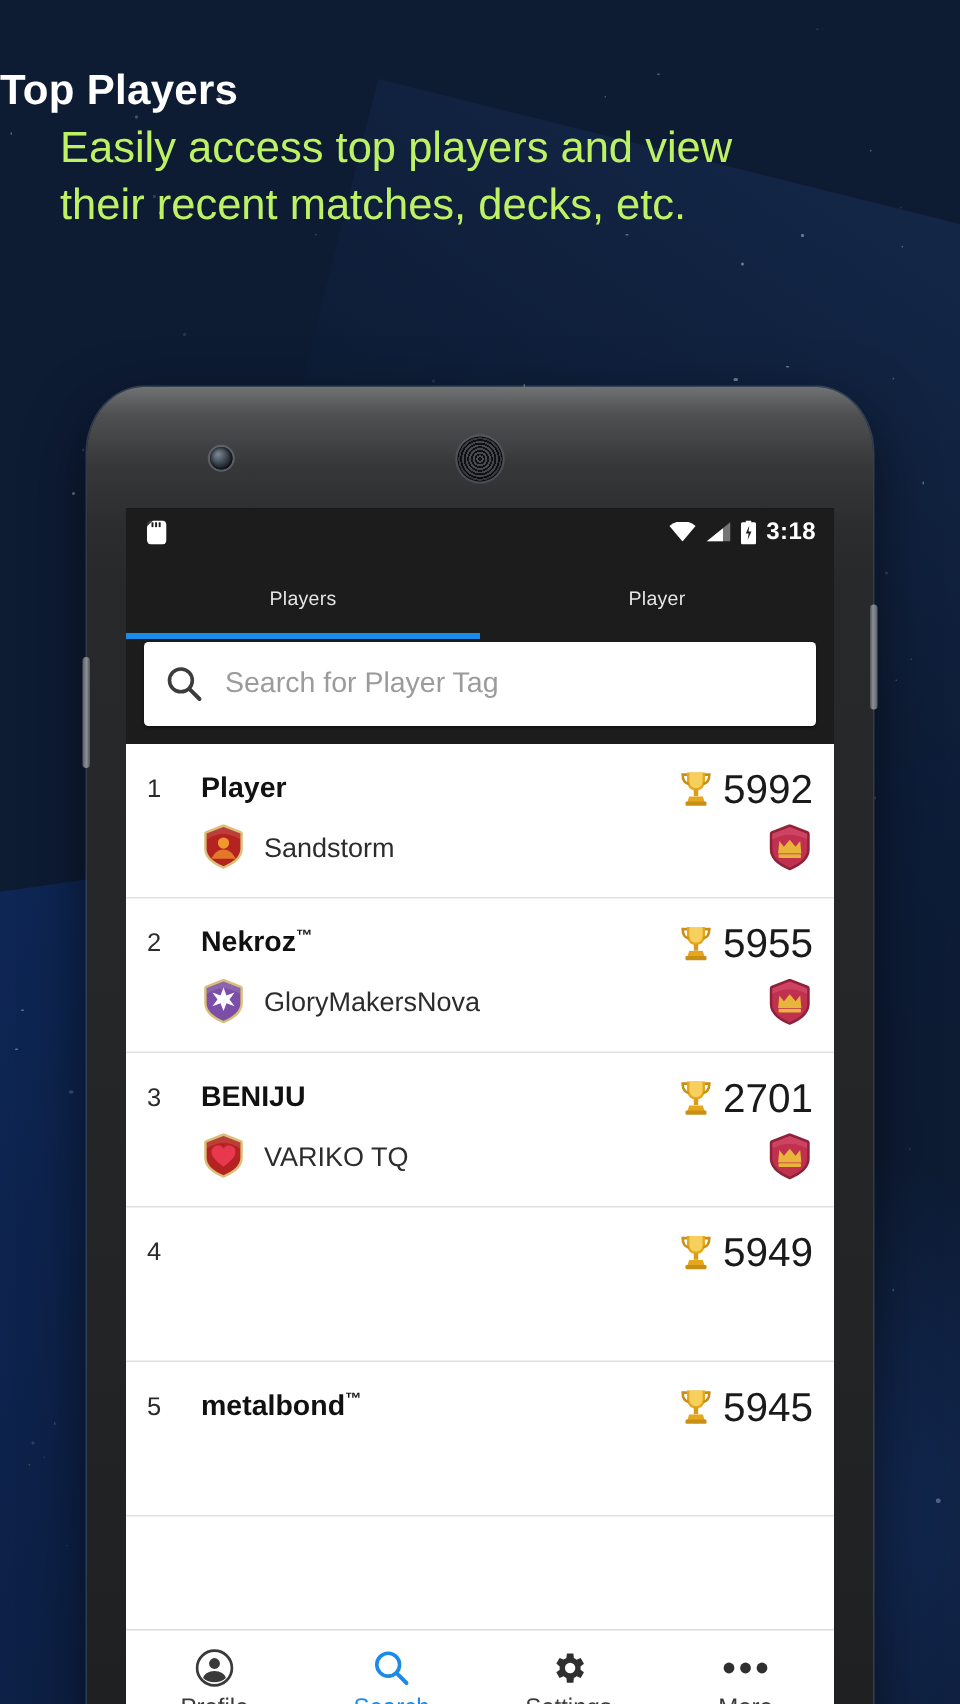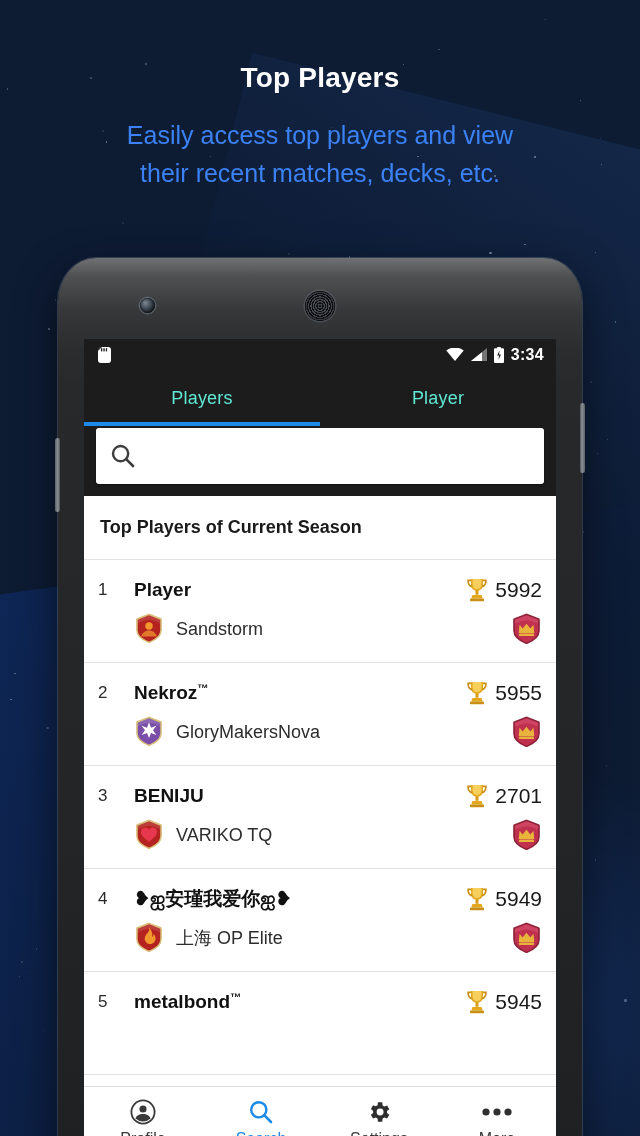--- a/index.html
+++ b/index.html
@@ -49,36 +49,35 @@
   .star {
     position: absolute;
     background: #cfe0f5;
     border-radius: 50%;
     opacity: .34;
   }
 
   
   .headline {
     position: absolute;
-    top: 58px;
+    top: 40px;
     left: 0; right: 0;
-    text-align: center;
+    text-align: left;
     z-index: 5;
   }
   .headline-title {
     font-size: 28px;
     font-weight: bold;
     color: #ffffff;
     letter-spacing: .2px;
     line-height: 40px;
   }
   .headline-sub {
-    margin-top: 18px;
-    font-size: 25px;
-    color: #3b82f6;
+    font-size: 29px;
+    color: #bef264;
     line-height: 38px;
     font-weight: 400;
     padding: 0 40px;
   }
 
   
   .phone {
     position: absolute;
     left: 58px;
     top: 258px;
@@ -171,22 +170,22 @@
     height: 56px;
     background: #1c1c1c;
     display: flex;
     position: relative;
   }
   .tab {
     flex: 1;
     display: flex;
     align-items: center;
     justify-content: center;
-    color: #5eead4;
-    font-size: 18px;
+    color: #e5e5e5;
+    font-size: 13px;
     letter-spacing: .2px;
   }
   .tab-indicator {
     position: absolute;
     left: 0; bottom: 0;
     width: 50%;
     height: 4px;
     background: #1b8ae8;
   }
 
@@ -258,21 +257,21 @@
     overflow: hidden;
   }
   .row-name .sup { font-size: 11px; vertical-align: super; font-weight: bold; }
   .row-trophies {
     margin-left: auto;
     display: flex;
     align-items: center;
     gap: 6px;
     flex-shrink: 0;
   }
-  .trophy-count { font-size: 21px; color: #1a1a1a; }
+  .trophy-count { font-size: 27px; color: #1a1a1a; }
 
   .row-bot {
     display: flex;
     align-items: center;
     height: 44px;
     padding-left: 36px;
   }
   .clan-name {
     font-size: 18px;
     color: #2c2c2c;
@@ -441,41 +440,41 @@
           <path fill="#ffffff" d="M9 13 0.3 2.6A13.6 13.6 0 0 1 17.7 2.6z"></path>
         </svg>
         <svg class="icon-signal" viewBox="0 0 16 13">
           <path fill="#ffffff" d="M16 0v13H0z" opacity="0.4"></path>
           <path fill="#ffffff" d="M11 4.2V13H0z"></path>
         </svg>
         <svg class="icon-battery" viewBox="0 0 10 16">
           <path fill="#ffffff" d="M3.2 0h3.6v1.2H9A1 1 0 0 1 10 2.2V15a1 1 0 0 1-1 1H1a1 1 0 0 1-1-1V2.2a1 1 0 0 1 1-1h2.2z"></path>
           <path fill="#1c1c1c" d="M5.6 3.2 3.2 8.6h1.9L4.4 13l2.6-5.6H5z"></path>
         </svg>
-        <span class="sb-clock">3:34</span>
+        <span class="sb-clock">3:18</span>
       </div>
     </div>
 
     <div class="tabbar">
       <div class="tab">Players</div>
       <div class="tab">Player</div>
       <div class="tab-indicator"></div>
     </div>
 
     <div class="search-wrap">
       <div class="search-box">
         <svg width="26" height="26" viewBox="0 0 26 26">
           <circle cx="10.6" cy="10.6" r="7.6" fill="none" stroke="#3c3c3c" stroke-width="2.4"></circle>
           <line x1="16.4" y1="16.4" x2="23" y2="23" stroke="#3c3c3c" stroke-width="2.6" stroke-linecap="round"></line>
         </svg>
+        <input class="search-input" type="text" placeholder="Search for Player Tag" style="">
       </div>
     </div>
 
     <div class="content">
-      <div class="section-header">Top Players of Current Season</div>
       <div id="rows">
           <div class="row">
             <div class="row-top">
               <span class="row-rank">1</span>
               <span class="row-name"><span>Player</span><span class="sup"></span></span>
               <span class="row-trophies">
                 <svg width="24" height="26" viewBox="0 0 24 26">
                   <path fill="#e3a81e" d="M6 2h12v5.6c0 3.6-2.2 6.3-6 6.3S6 11.2 6 7.6z"></path>
                   <path fill="#f6cf5c" d="M7.6 2h8.8v5.6c0 2.7-1.6 4.7-4.4 4.7S7.6 10.3 7.6 7.6z"></path>
                   <path fill="none" stroke="#c98f15" stroke-width="1.7" d="M6 3.4H3.1c0 3.6 1.2 5.7 4 6.2"></path>
@@ -582,52 +581,31 @@
                   <path d="M3 4.5 12 1l9 3.5v3C18 6 15 5 12 5S6 6 3 7.5z" fill="#e0587a" opacity="0.45"></path>
                   <path fill="#e8b43c" d="M6.6 8.3 9 11.2l3-3.6 3 3.6 2.4-2.9.6 6.4H6z"></path>
                   <rect x="6.2" y="15.1" width="11.6" height="1.9" rx="0.5" fill="#e8b43c"></rect>
                 </svg>
               </span>
             </div>
           </div>
           <div class="row">
             <div class="row-top">
               <span class="row-rank">4</span>
-              <span class="row-name"><span>❥ஐ安瑾我爱你ஐ❥</span><span class="sup"></span></span>
               <span class="row-trophies">
                 <svg width="24" height="26" viewBox="0 0 24 26">
                   <path fill="#e3a81e" d="M6 2h12v5.6c0 3.6-2.2 6.3-6 6.3S6 11.2 6 7.6z"></path>
                   <path fill="#f6cf5c" d="M7.6 2h8.8v5.6c0 2.7-1.6 4.7-4.4 4.7S7.6 10.3 7.6 7.6z"></path>
                   <path fill="none" stroke="#c98f15" stroke-width="1.7" d="M6 3.4H3.1c0 3.6 1.2 5.7 4 6.2"></path>
                   <path fill="none" stroke="#c98f15" stroke-width="1.7" d="M18 3.4h2.9c0 3.6-1.2 5.7-4 6.2"></path>
                   <rect x="10.5" y="13.4" width="3" height="4.4" fill="#d99c19"></rect>
                   <path fill="#e3a81e" d="M7.4 18h9.2l1.1 3.6H6.3z"></path>
                   <rect x="5" y="21.4" width="14" height="2.8" rx="0.8" fill="#c98f15"></rect>
                 </svg>
                 <span class="trophy-count">5949</span>
-              </span>
-            </div>
-            <div class="row-bot">
-              <span>
-                <svg class="badge-svg" width="30" height="32" viewBox="0 0 24 24">
-                  <path d="M3 4.5 12 1l9 3.5v8.2c0 4-3.6 7.1-9 9.3-5.4-2.2-9-5.3-9-9.3z" fill="#d9c07a" stroke="#d9c07a" stroke-width="2.6" stroke-linejoin="round"></path>
-                  <path d="M3 4.5 12 1l9 3.5v8.2c0 4-3.6 7.1-9 9.3-5.4-2.2-9-5.3-9-9.3z" fill="#b4231f"></path>
-                  <path d="M3 4.5 12 1l9 3.5v3.2C18 5.8 15 4.8 12 4.8S6 5.8 3 7.7z" fill="#ffffff" opacity="0.12"></path>
-                  <path fill="#f2962e" d="M12 3.4c.9 3-1.1 4.2-2.4 6-1.4 2-1.6 4.4.3 6.2 1.7 1.7 4.6 1.6 6.2-.2 1.9-2.1 1.2-5-.5-6.9.2 1.4-.3 2.3-1.1 2.6.6-2.6-.4-5.4-2.5-7.7z"></path>
-                </svg>
-              </span>
-              <span class="clan-name">上海 OP Elite</span>
-              <span class="arena-badge">
-                <svg class="badge-svg" width="31" height="33" viewBox="0 0 24 24">
-                  <path d="M3 4.5 12 1l9 3.5v8.2c0 4-3.6 7.1-9 9.3-5.4-2.2-9-5.3-9-9.3z" fill="#8d2238" stroke="#8d2238" stroke-width="2.6" stroke-linejoin="round"></path>
-                  <path d="M3 4.5 12 1l9 3.5v8.2c0 4-3.6 7.1-9 9.3-5.4-2.2-9-5.3-9-9.3z" fill="#c0304f"></path>
-                  <path d="M3 4.5 12 1l9 3.5v3C18 6 15 5 12 5S6 6 3 7.5z" fill="#e0587a" opacity="0.45"></path>
-                  <path fill="#e8b43c" d="M6.6 8.3 9 11.2l3-3.6 3 3.6 2.4-2.9.6 6.4H6z"></path>
-                  <rect x="6.2" y="15.1" width="11.6" height="1.9" rx="0.5" fill="#e8b43c"></rect>
-                </svg>
               </span>
             </div>
           </div>
           <div class="row">
             <div class="row-top">
               <span class="row-rank">5</span>
               <span class="row-name"><span>metalbond</span><span class="sup">™</span></span>
               <span class="row-trophies">
                 <svg width="24" height="26" viewBox="0 0 24 26">
                   <path fill="#e3a81e" d="M6 2h12v5.6c0 3.6-2.2 6.3-6 6.3S6 11.2 6 7.6z"></path>

